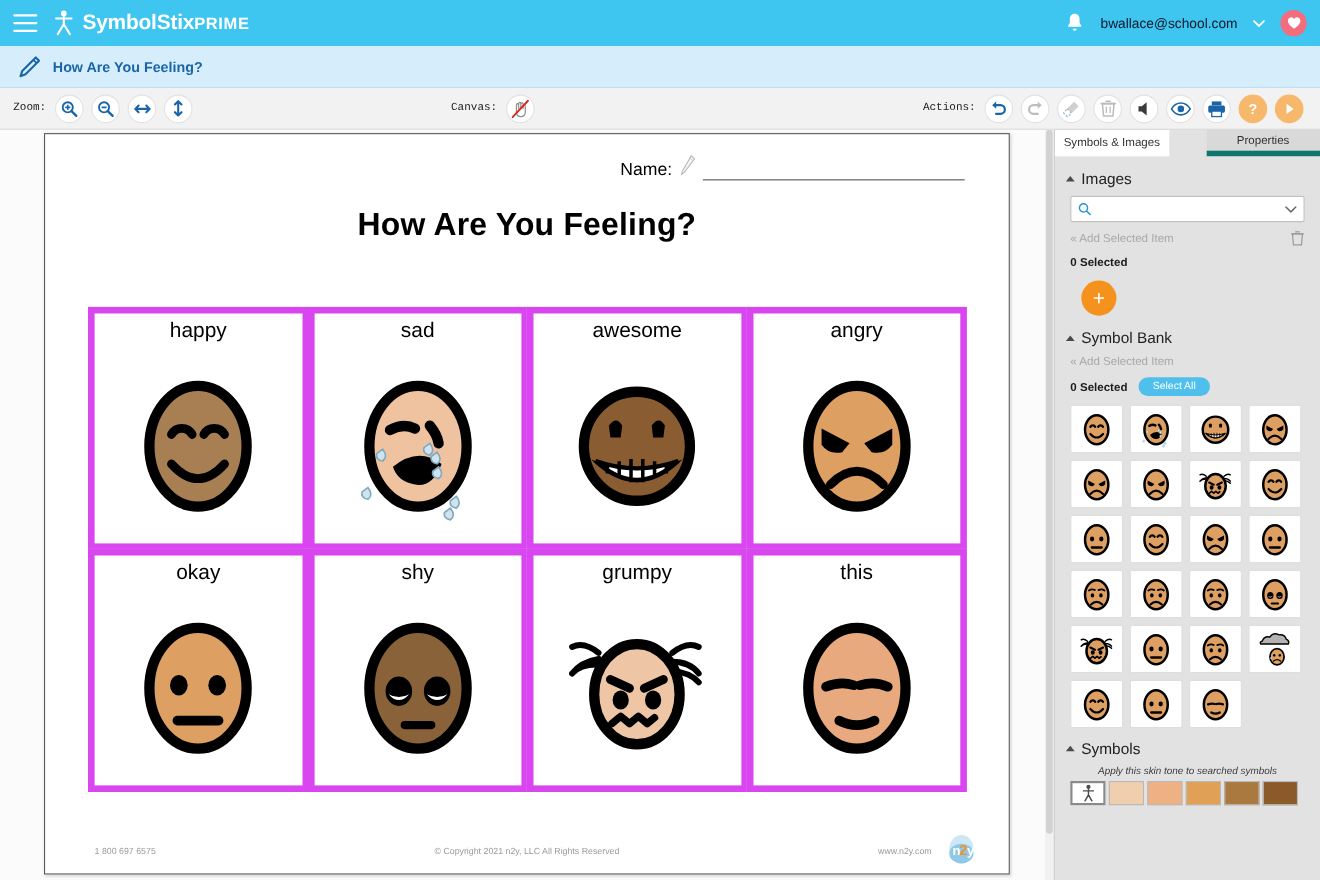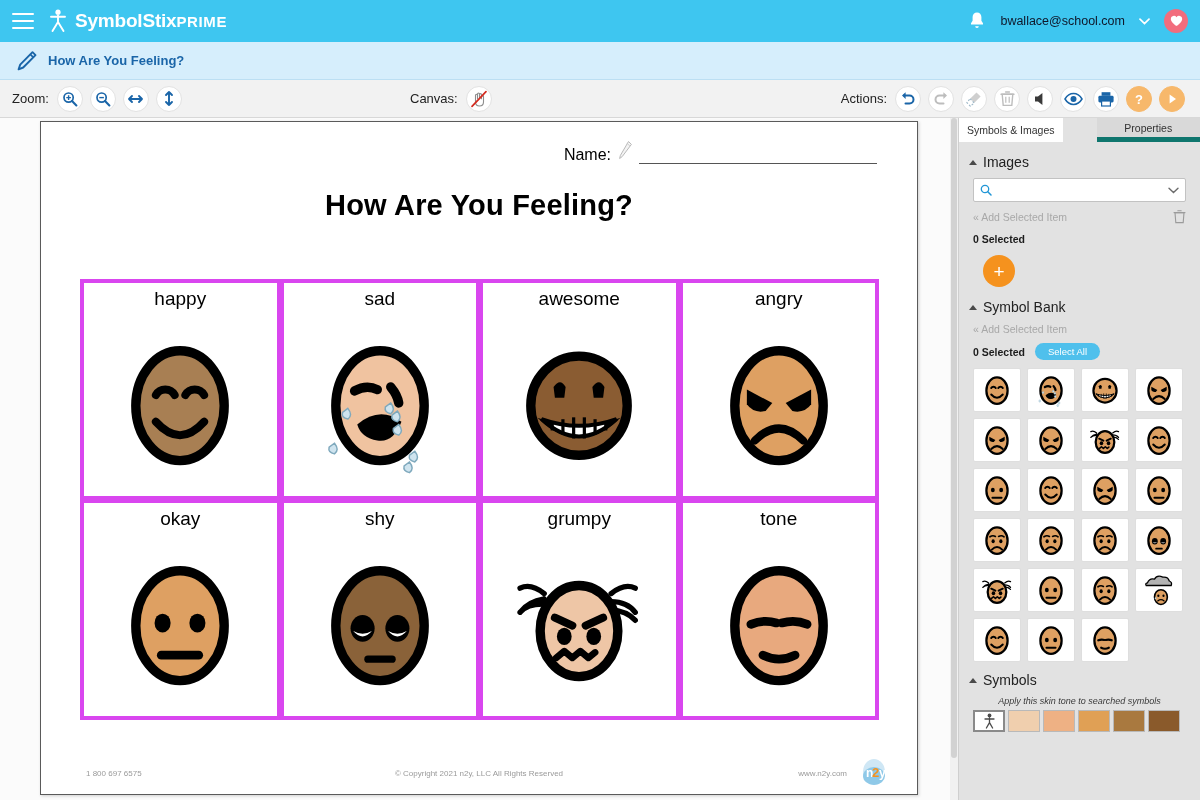--- a/index.html
+++ b/index.html
@@ -64,21 +64,21 @@
   .btn-pill.primary {
     background: #4fc0ec; border: 1px solid #4fc0ec; color: #fff; font-weight: bold;
   }
 
   
   .toolbar {
     position: absolute; left: 0; top: 80px; width: 1200px; height: 38px;
     background: #f2f2f2; border-bottom: 1px solid #d8d8d8;
     display: flex; align-items: center;
   }
-  .tb-label { font-size: 13px; color: #222; margin-left: 12px; margin-right: 8px; }
+  .tb-label { font-size: 10px; color: #222; margin-left: 12px; margin-right: 8px; font-family: Liberation Mono, monospace; }
   .circ-btn {
     width: 26px; height: 26px; border-radius: 50%;
     background: #fff; border: 1px solid #e2e2e2;
     display: flex; align-items: center; justify-content: center;
     margin-right: 7px; cursor: pointer;
   }
   .circ-btn.peach { background: #f7b86b; border-color: #f7b86b; }
   .canvas-group { position: absolute; left: 410px; display: flex; align-items: center; }
   .actions-group { position: absolute; right: 8px; display: flex; align-items: center; }
 
@@ -121,21 +121,21 @@
 
   
   .grid {
     position: absolute; left: 40px; top: 158px;
     width: 798px; height: 440px;
     display: grid;
     grid-template-columns: repeat(4, 1fr);
     grid-template-rows: repeat(2, 1fr);
   }
   .cell {
-    border: 4px solid #d946ef;
+    border: 6px solid #d946ef;
     margin: -1px 0 0 -1px;
     background: #fff;
     position: relative;
     display: flex; flex-direction: column; align-items: center;
     overflow: hidden;
   }
   .cell-label {
     margin-top: 6px; font-size: 19px; color: #000; line-height: 1.1;
   }
   .cell-art { flex: 1; width: 100%; display: flex; align-items: center; justify-content: center; }
@@ -468,21 +468,21 @@
                 <ellipse cx="50" cy="62" rx="29" ry="34" fill="#eec6a6" stroke="#000" stroke-width="7"></ellipse>
                 <path d="M32 52 L45 58" stroke="#000" stroke-width="6" stroke-linecap="round"></path>
                 <path d="M68 52 L55 58" stroke="#000" stroke-width="6" stroke-linecap="round"></path>
                 <ellipse cx="39" cy="66" rx="5.5" ry="6.5" fill="#000"></ellipse>
                 <ellipse cx="61" cy="66" rx="5.5" ry="6.5" fill="#000"></ellipse>
                 <path d="M33 82 l6 -5 l6 5 l6 -5 l6 5 l5 -4" fill="none" stroke="#000" stroke-width="5" stroke-linecap="round" stroke-linejoin="round"></path>
               </svg>
             </div>
           </div>
           <div class="cell">
-            <div class="cell-label">tone</div>
+            <div class="cell-label">this</div>
             <div class="cell-art">
               <svg viewBox="0 0 100 112">
                 <ellipse cx="50" cy="58" rx="33" ry="41" fill="#e8a97e" stroke="#000" stroke-width="7"></ellipse>
                 <path d="M29 57 q10 -4 19 -1" fill="none" stroke="#000" stroke-width="6.5" stroke-linecap="round"></path>
                 <path d="M52 56 q10 -3 19 1" fill="none" stroke="#000" stroke-width="6.5" stroke-linecap="round"></path>
                 <path d="M38 80 q12 6 24 0" fill="none" stroke="#000" stroke-width="6.5" stroke-linecap="round"></path>
               </svg>
             </div>
           </div>
         </div>

